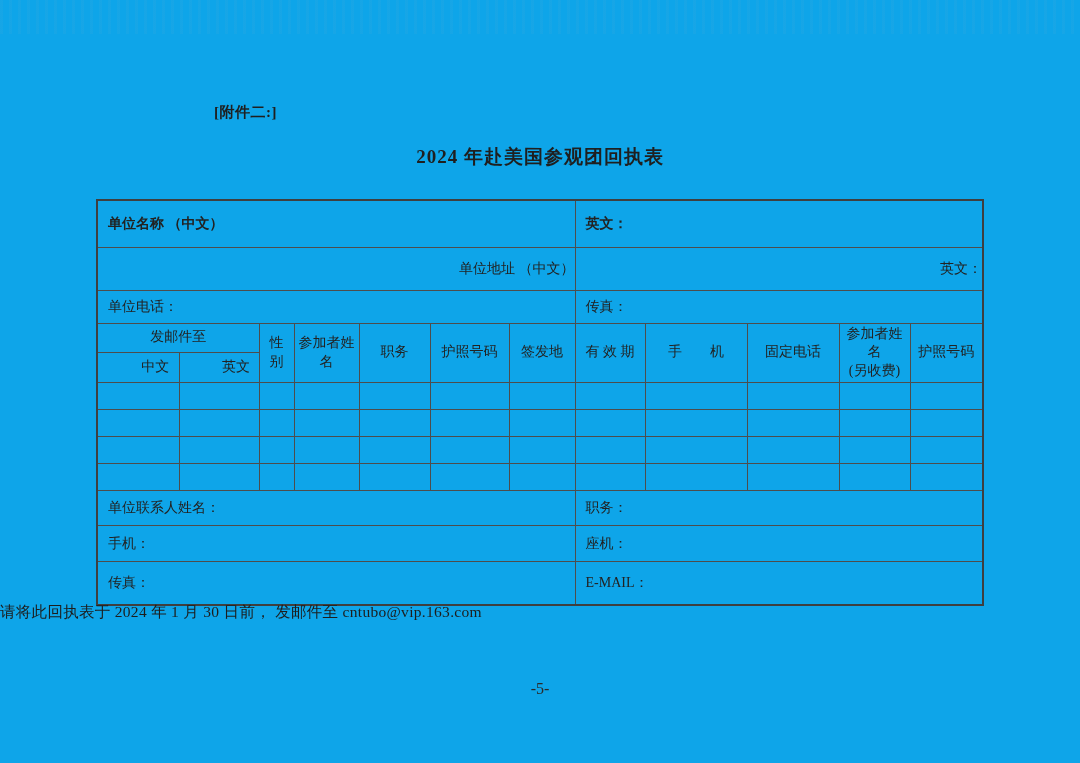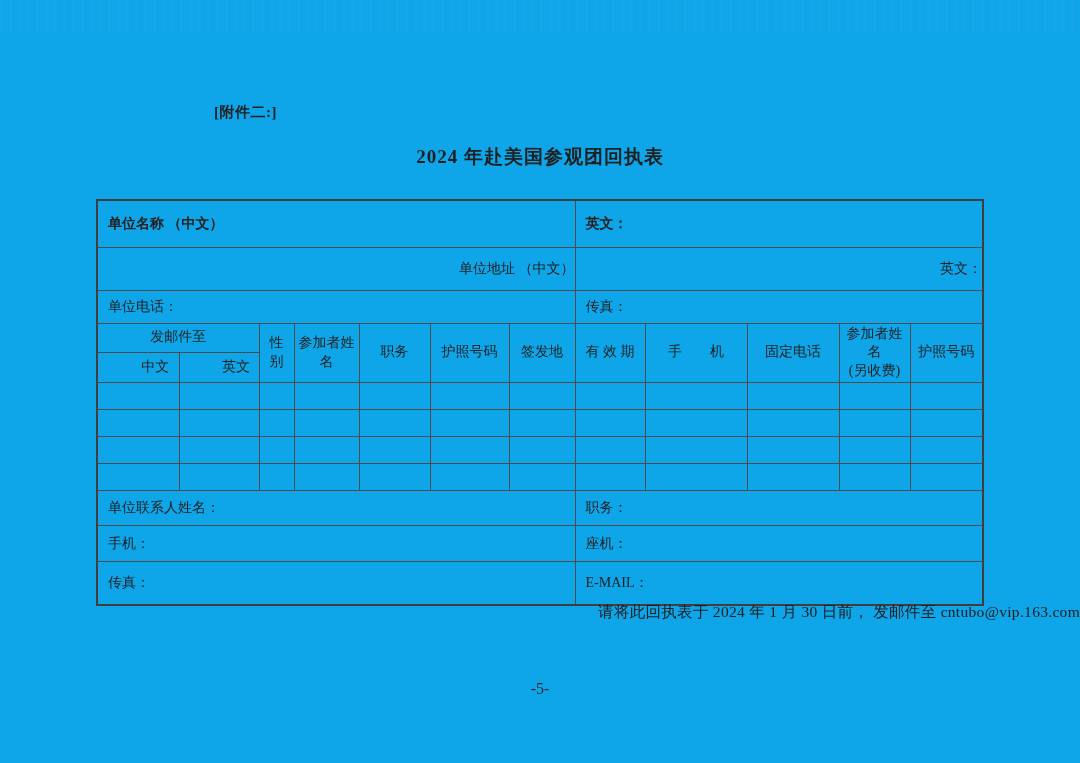--- a/index.html
+++ b/index.html
@@ -76,21 +76,21 @@
   tr.r-hdr-b td { height: 24px; padding-left: 36px; }
   tr.r-data td { height: 27px; }
   tr.r-con-1 td { height: 35px; }
   tr.r-con-2 td { height: 36px; margin-left: 42px; }
   tr.r-con-3 td { height: 43px; }
   .footer-note {
     position: absolute;
     left: 0;
     top: 602px;
     width: 1080px;
-    text-align: right;
+    text-align: left;
     font-size: 15.5px;
     letter-spacing: 0.3px;
     color: #1d1d1d;
   }
   .page-number {
     position: absolute;
     left: 0;
     top: 680px;
     width: 1080px;
     text-align: center;

